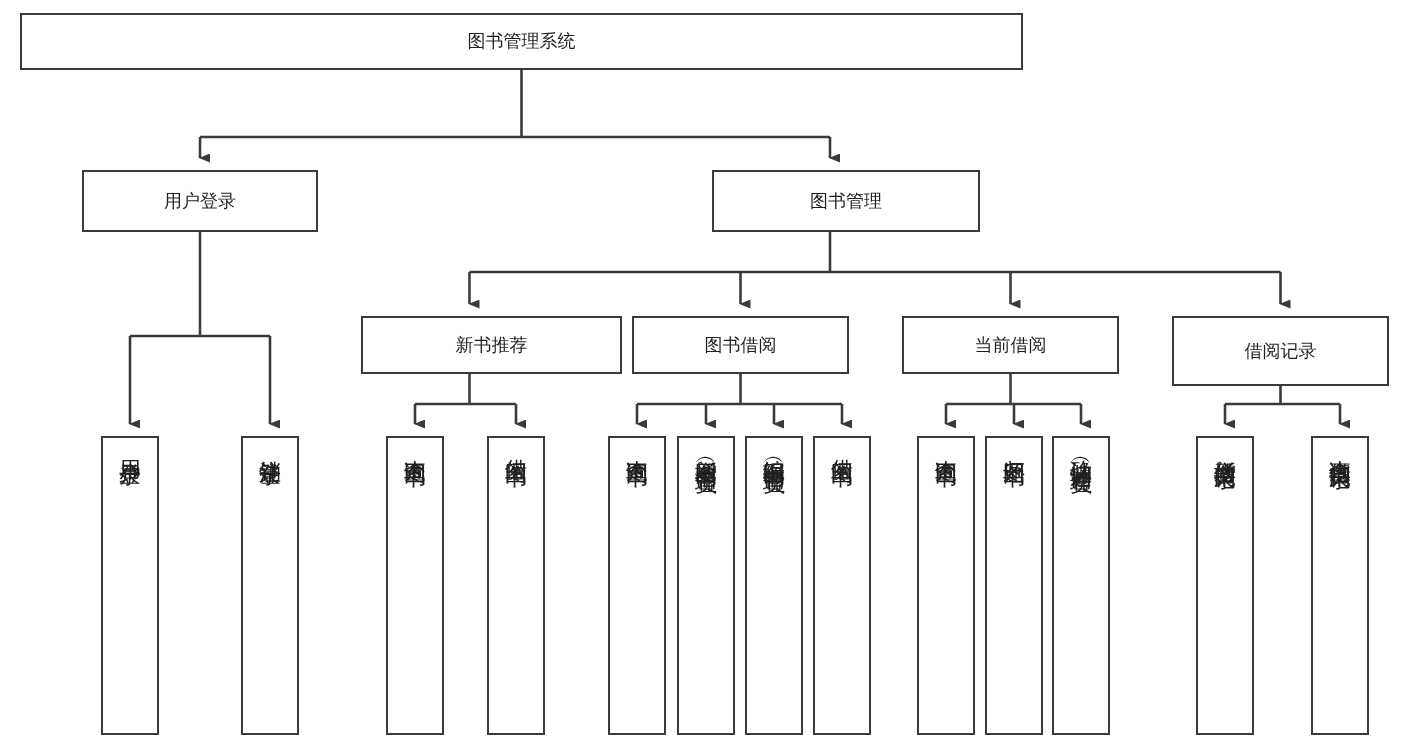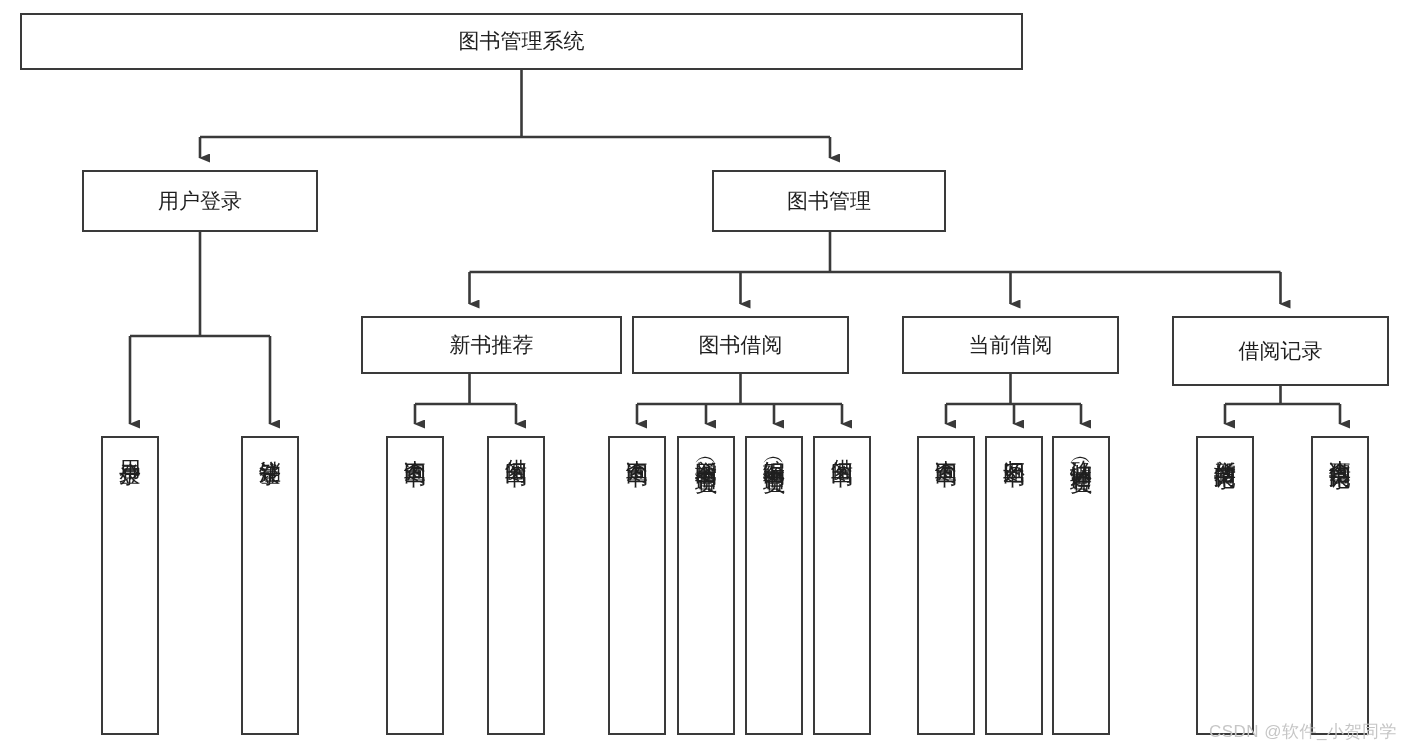--- a/index.html
+++ b/index.html
@@ -34,21 +34,21 @@
     justify-content: center;
     color: #1f1f1f;
     z-index: 3;
   }
   .node .label {
     text-align: center;
     line-height: 1.15;
     white-space: pre;
   }
   .node.horiz .label {
-    font-size: 21px;
+    font-size: 18px;
   }
   .node.vert {
     align-items: flex-start;
     justify-content: center;
     padding-top: 4px;
   }
   .node.vert .label {
     writing-mode: vertical-rl;
     text-orientation: upright;
     font-size: 22px;
@@ -116,21 +116,21 @@
   </svg>
 
   <div class="node horiz" style="left: 20px; top: 13px; width: 1003px; height: 57px;">
     <span class="label">图书管理系统</span>
   </div>
 
   <div class="node horiz" style="left: 82px; top: 170px; width: 236px; height: 62px;">
     <span class="label">用户登录</span>
   </div>
 
-  <div class="node horiz" style="left: 712px; top: 170px; width: 234px; height: 62px;">
+  <div class="node horiz" style="left: 712px; top: 170px; width: 268px; height: 62px;">
     <span class="label">图书管理</span>
   </div>
 
   <div class="node horiz" style="left: 361px; top: 316px; width: 261px; height: 58px;">
     <span class="label">新书推荐</span>
   </div>
 
   <div class="node horiz" style="left: 632px; top: 316px; width: 217px; height: 58px;">
     <span class="label">图书借阅</span>
   </div>
@@ -188,15 +188,14 @@
   </div>
 
   <div class="node vert" style="left: 1196px; top: 436px; width: 58px; height: 299px;">
     <span class="label">新增借阅记录</span>
   </div>
 
   <div class="node vert" style="left: 1311px; top: 436px; width: 58px; height: 299px;">
     <span class="label">查询借阅记录</span>
   </div>
 
-  <div class="watermark">CSDN @软件_小贺同学</div>
 
 </div>
 
 </body></html>

